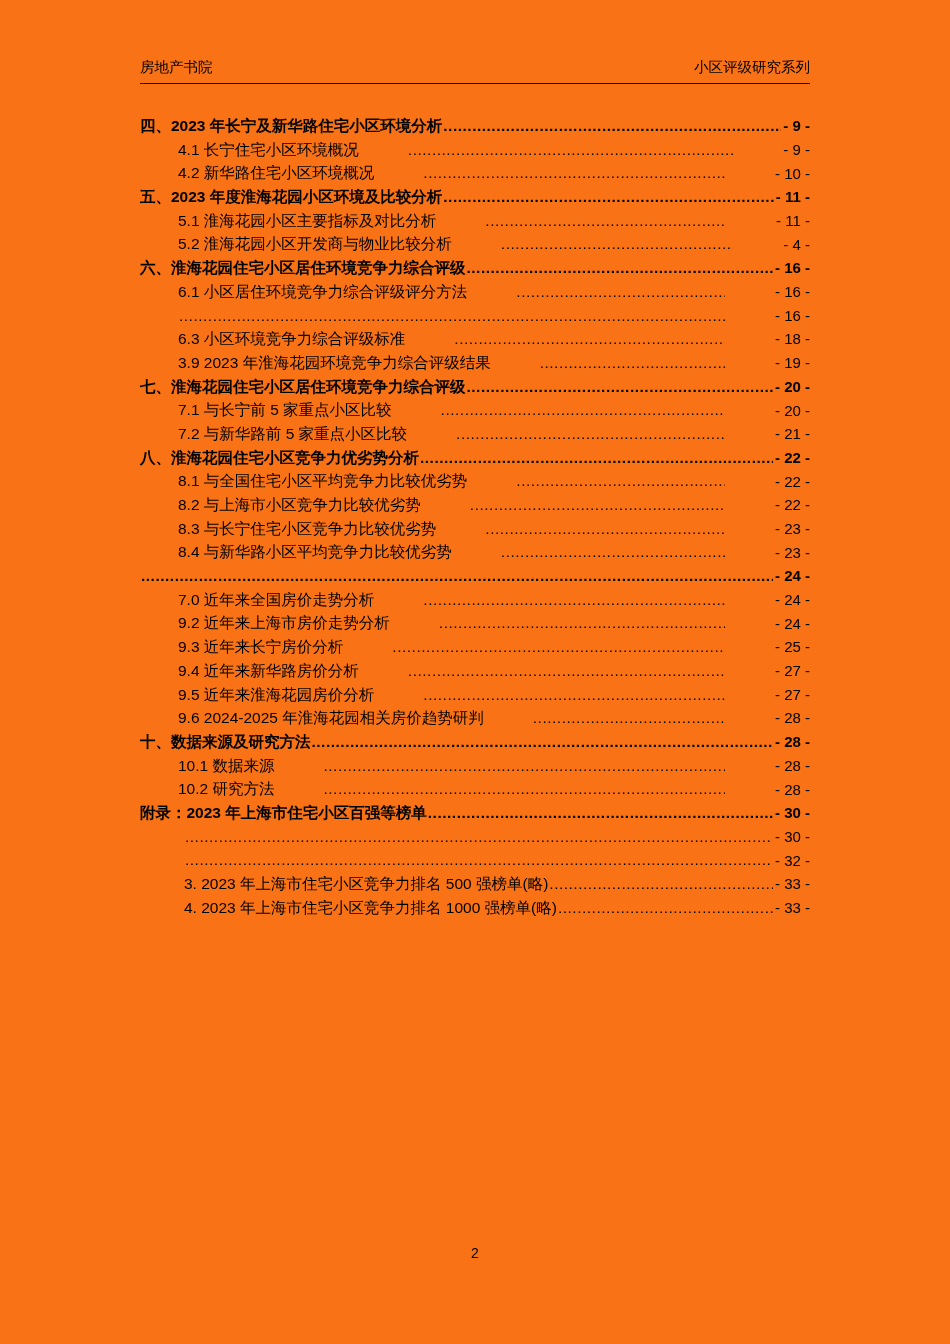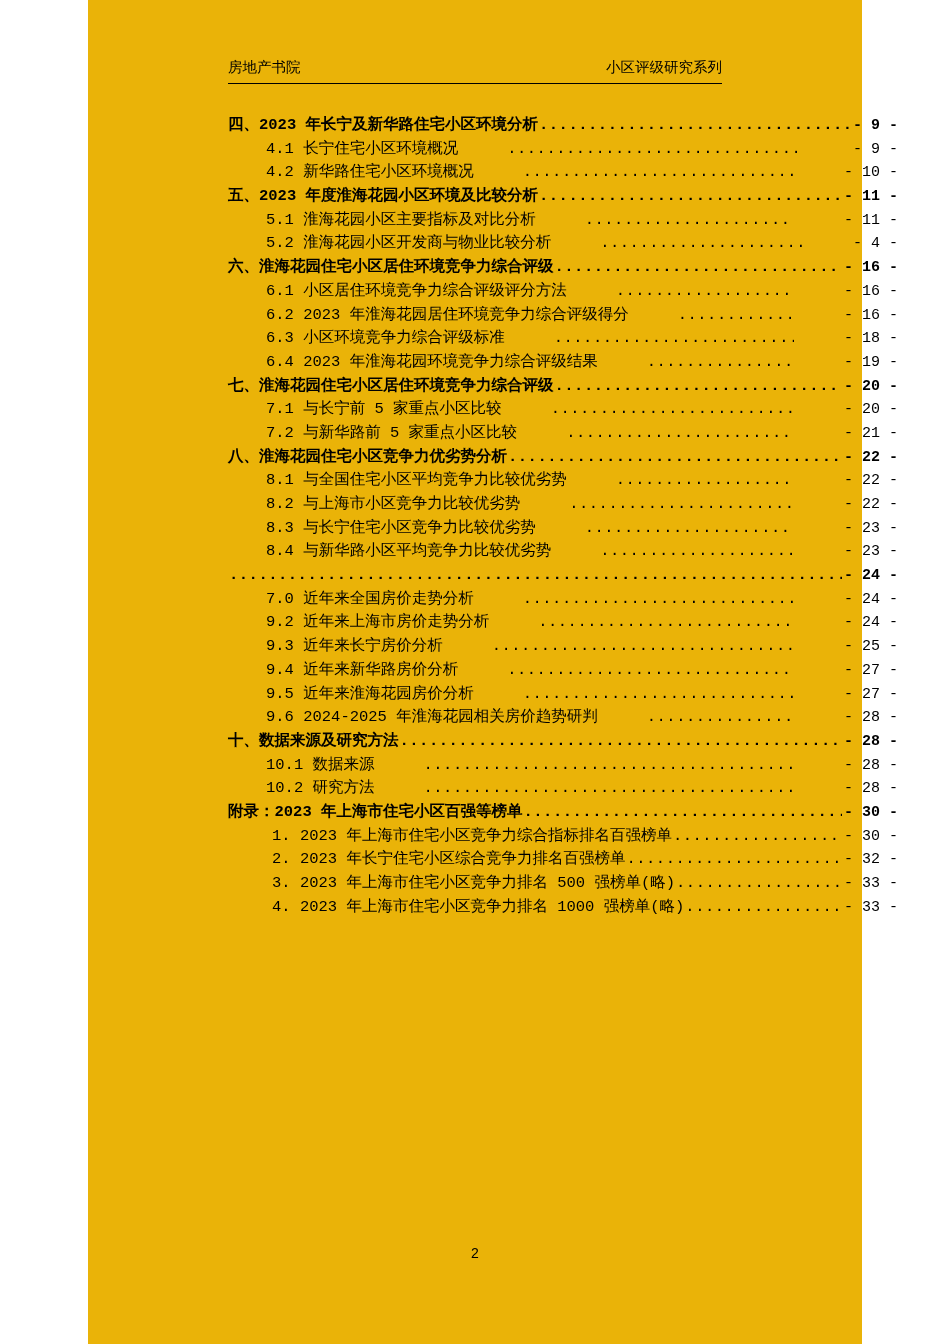--- a/index.html
+++ b/index.html
@@ -6,23 +6,23 @@
     margin: 0;
     padding: 0;
     background: #ffffff;
   }
   body {
     font-family: "Liberation Sans", sans-serif;
     color: #000000;
   }
   .page {
     position: relative;
-    width: 774px;
+    width: 950px;
     height: 1344px;
-    background: #eab308;
+    background: #f97316;
     margin: 0 auto;
     box-sizing: border-box;
   }
   .header {
     position: absolute;
     top: 58px;
     left: 140px;
     right: 140px;
     display: flex;
     justify-content: space-between;
@@ -36,26 +36,25 @@
     white-space: nowrap;
   }
   .toc {
     position: absolute;
     top: 118px;
     left: 140px;
     width: 670px;
   }
   .toc-row {
     display: flex;
-    align-items: flex-start;
+    align-items: center;
     font-size: 15.5px;
     line-height: 1.0;
     margin-bottom: 8.2px;
     white-space: nowrap;
-    font-family: Liberation Mono, monospace;
   }
   .toc-row.lvl1 {
     font-weight: bold;
     padding-left: 0px;
   }
   .toc-row.lvl2 {
     font-weight: normal;
     padding-left: 38px;
     gap: 48px;
   }
@@ -134,31 +133,30 @@
         <span class="t-label">六、淮海花园住宅小区居住环境竞争力综合评级</span>
         <span class="t-dots">........................................................................................................................................................................................................</span>
         <span class="t-page">- 16 -</span>
       </div>
       <div class="toc-row lvl2">
         <span class="t-label">6.1  小区居住环境竞争力综合评级评分方法</span>
         <span class="t-dots">........................................................................................................................................................................................................</span>
         <span class="t-page">- 16 -</span>
       </div>
       <div class="toc-row lvl2">
-        <span class="t-label">6.2 2023 年淮海花园居住环境竞争力综合评级得分</span>
         <span class="t-dots">........................................................................................................................................................................................................</span>
         <span class="t-page">- 16 -</span>
       </div>
       <div class="toc-row lvl2">
         <span class="t-label">6.3  小区环境竞争力综合评级标准</span>
         <span class="t-dots">........................................................................................................................................................................................................</span>
         <span class="t-page">- 18 -</span>
       </div>
       <div class="toc-row lvl2">
-        <span class="t-label">6.4 2023 年淮海花园环境竞争力综合评级结果</span>
+        <span class="t-label">3.9 2023 年淮海花园环境竞争力综合评级结果</span>
         <span class="t-dots">........................................................................................................................................................................................................</span>
         <span class="t-page">- 19 -</span>
       </div>
       <div class="toc-row lvl1">
         <span class="t-label">七、淮海花园住宅小区居住环境竞争力综合评级</span>
         <span class="t-dots">........................................................................................................................................................................................................</span>
         <span class="t-page">- 20 -</span>
       </div>
       <div class="toc-row lvl2">
         <span class="t-label">7.1  与长宁前 5 家重点小区比较</span>
@@ -243,26 +241,24 @@
         <span class="t-label">10.2  研究方法</span>
         <span class="t-dots">........................................................................................................................................................................................................</span>
         <span class="t-page">- 28 -</span>
       </div>
       <div class="toc-row lvl1">
         <span class="t-label">附录：2023 年上海市住宅小区百强等榜单</span>
         <span class="t-dots">........................................................................................................................................................................................................</span>
         <span class="t-page">- 30 -</span>
       </div>
       <div class="toc-row lvl2b">
-        <span class="t-label">1.  2023 年上海市住宅小区竞争力综合指标排名百强榜单</span>
         <span class="t-dots">........................................................................................................................................................................................................</span>
         <span class="t-page">- 30 -</span>
       </div>
       <div class="toc-row lvl2b">
-        <span class="t-label">2.  2023 年长宁住宅小区综合竞争力排名百强榜单</span>
         <span class="t-dots">........................................................................................................................................................................................................</span>
         <span class="t-page">- 32 -</span>
       </div>
       <div class="toc-row lvl2b">
         <span class="t-label">3.  2023 年上海市住宅小区竞争力排名 500 强榜单(略)</span>
         <span class="t-dots">........................................................................................................................................................................................................</span>
         <span class="t-page">- 33 -</span>
       </div>
       <div class="toc-row lvl2b">
         <span class="t-label">4.  2023 年上海市住宅小区竞争力排名 1000 强榜单(略)</span>

